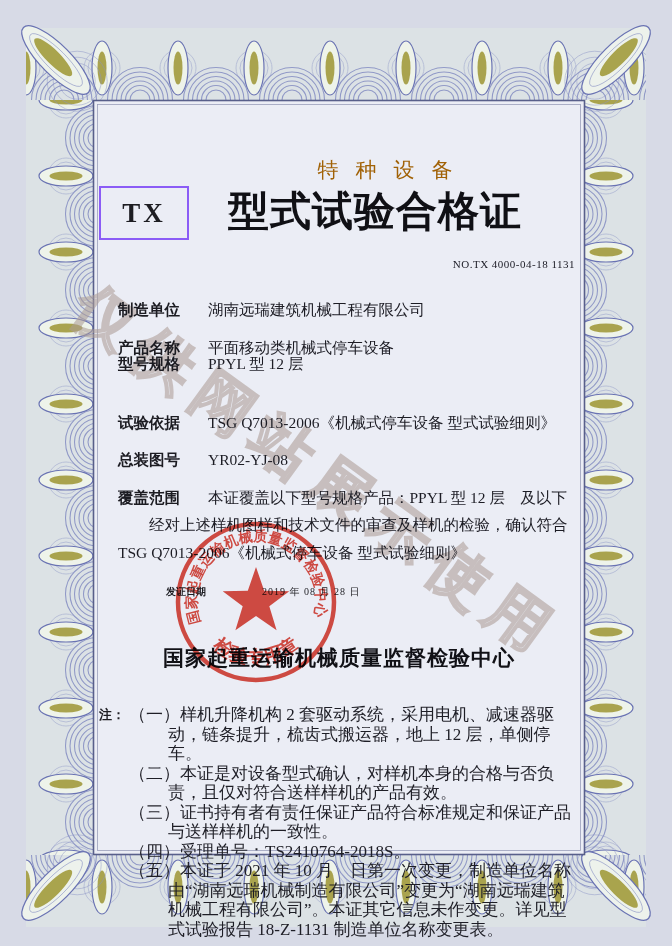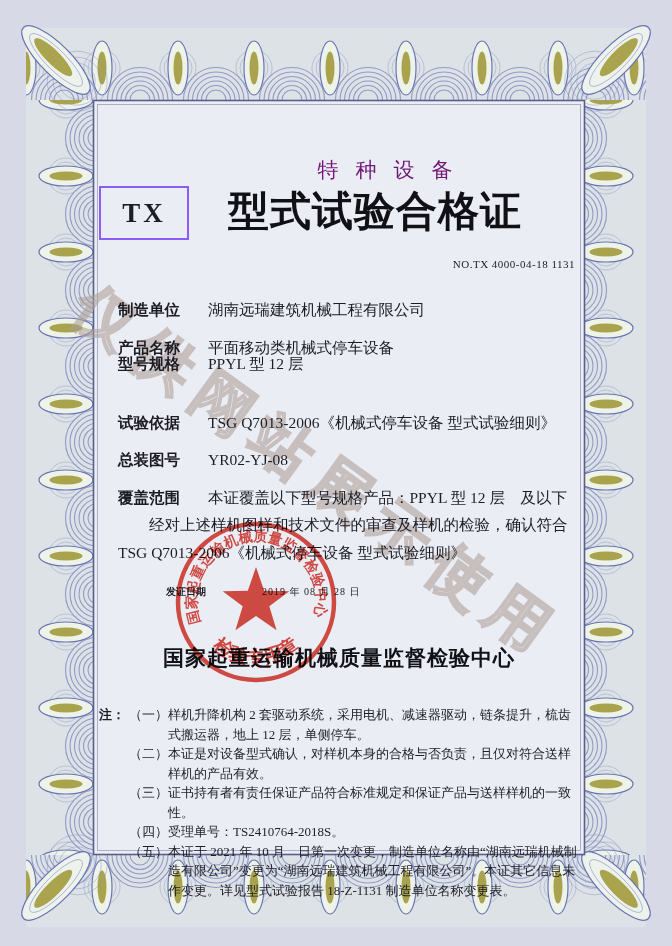--- a/index.html
+++ b/index.html
@@ -20,39 +20,39 @@
   }
   
   .content{position:absolute;left:0;top:0;width:672px;height:946px;z-index:2;}
   .abs{position:absolute;}
   .tx-box{
     left:99px;top:186px;width:86px;height:50px;border:2px solid #8b5cf6;
     display:flex;align-items:center;justify-content:center;
     font-size:27px;font-weight:700;letter-spacing:3px;
   }
   .title-small{left:200px;top:156px;width:370px;text-align:center;
-    font-size:21px;letter-spacing:17px;text-indent:17px;font-weight:500;color:#701a75;}
+    font-size:21px;letter-spacing:17px;text-indent:17px;font-weight:500;color:#a16207;}
   .title-large{left:175px;top:184px;width:400px;text-align:center;
     font-size:41px;font-weight:700;letter-spacing:1px;color:#101015;}
   .cert-no{left:175px;top:258px;width:400px;text-align:right;
     font-size:11px;letter-spacing:.5px;color:#20202a;}
   .field{left:118px;width:466px;display:flex;font-size:15.5px;line-height:19px;}
   .field .lab{flex:none;width:66px;font-weight:600;color:#1c1c22;}
   .field .val{margin-left:24px;color:#1c1c24;}
   .conclusion{left:118px;top:511px;width:464px;font-size:15.5px;line-height:28px;
     text-indent:2em;color:#1c1c24;}
   .date-row{left:118px;top:585px;display:flex;font-size:10px;margin-left:48px;}
   .date-row .lab{flex:none;width:66px;font-weight:600;}
   .date-row .val{margin-left:30px;letter-spacing:1px;}
   .authority{left:93px;top:644px;width:492px;text-align:center;
     font-size:21px;font-weight:700;letter-spacing:1px;color:#111116;}
   .notes{left:99px;top:705px;width:478px;display:flex;}
   .notes .nlabel{flex:none;width:30px;font-size:13px;font-weight:600;line-height:19.5px;}
   .notes .nitems{flex:1;}
-  .note{font-size:13px;line-height:19.5px;padding-left:39px;text-indent:-39px;
+  .note{font-size:17px;line-height:19.5px;padding-left:39px;text-indent:-39px;
     color:#1e1e26;}
   .stamp{position:absolute;left:170px;top:516px;z-index:4;
     mix-blend-mode:multiply;opacity:.93;}
   .stamp text{font-family:"Liberation Sans","DejaVu Sans",sans-serif;}
 </style>
 </head>
 <body>
 
 <div class="page">
 

